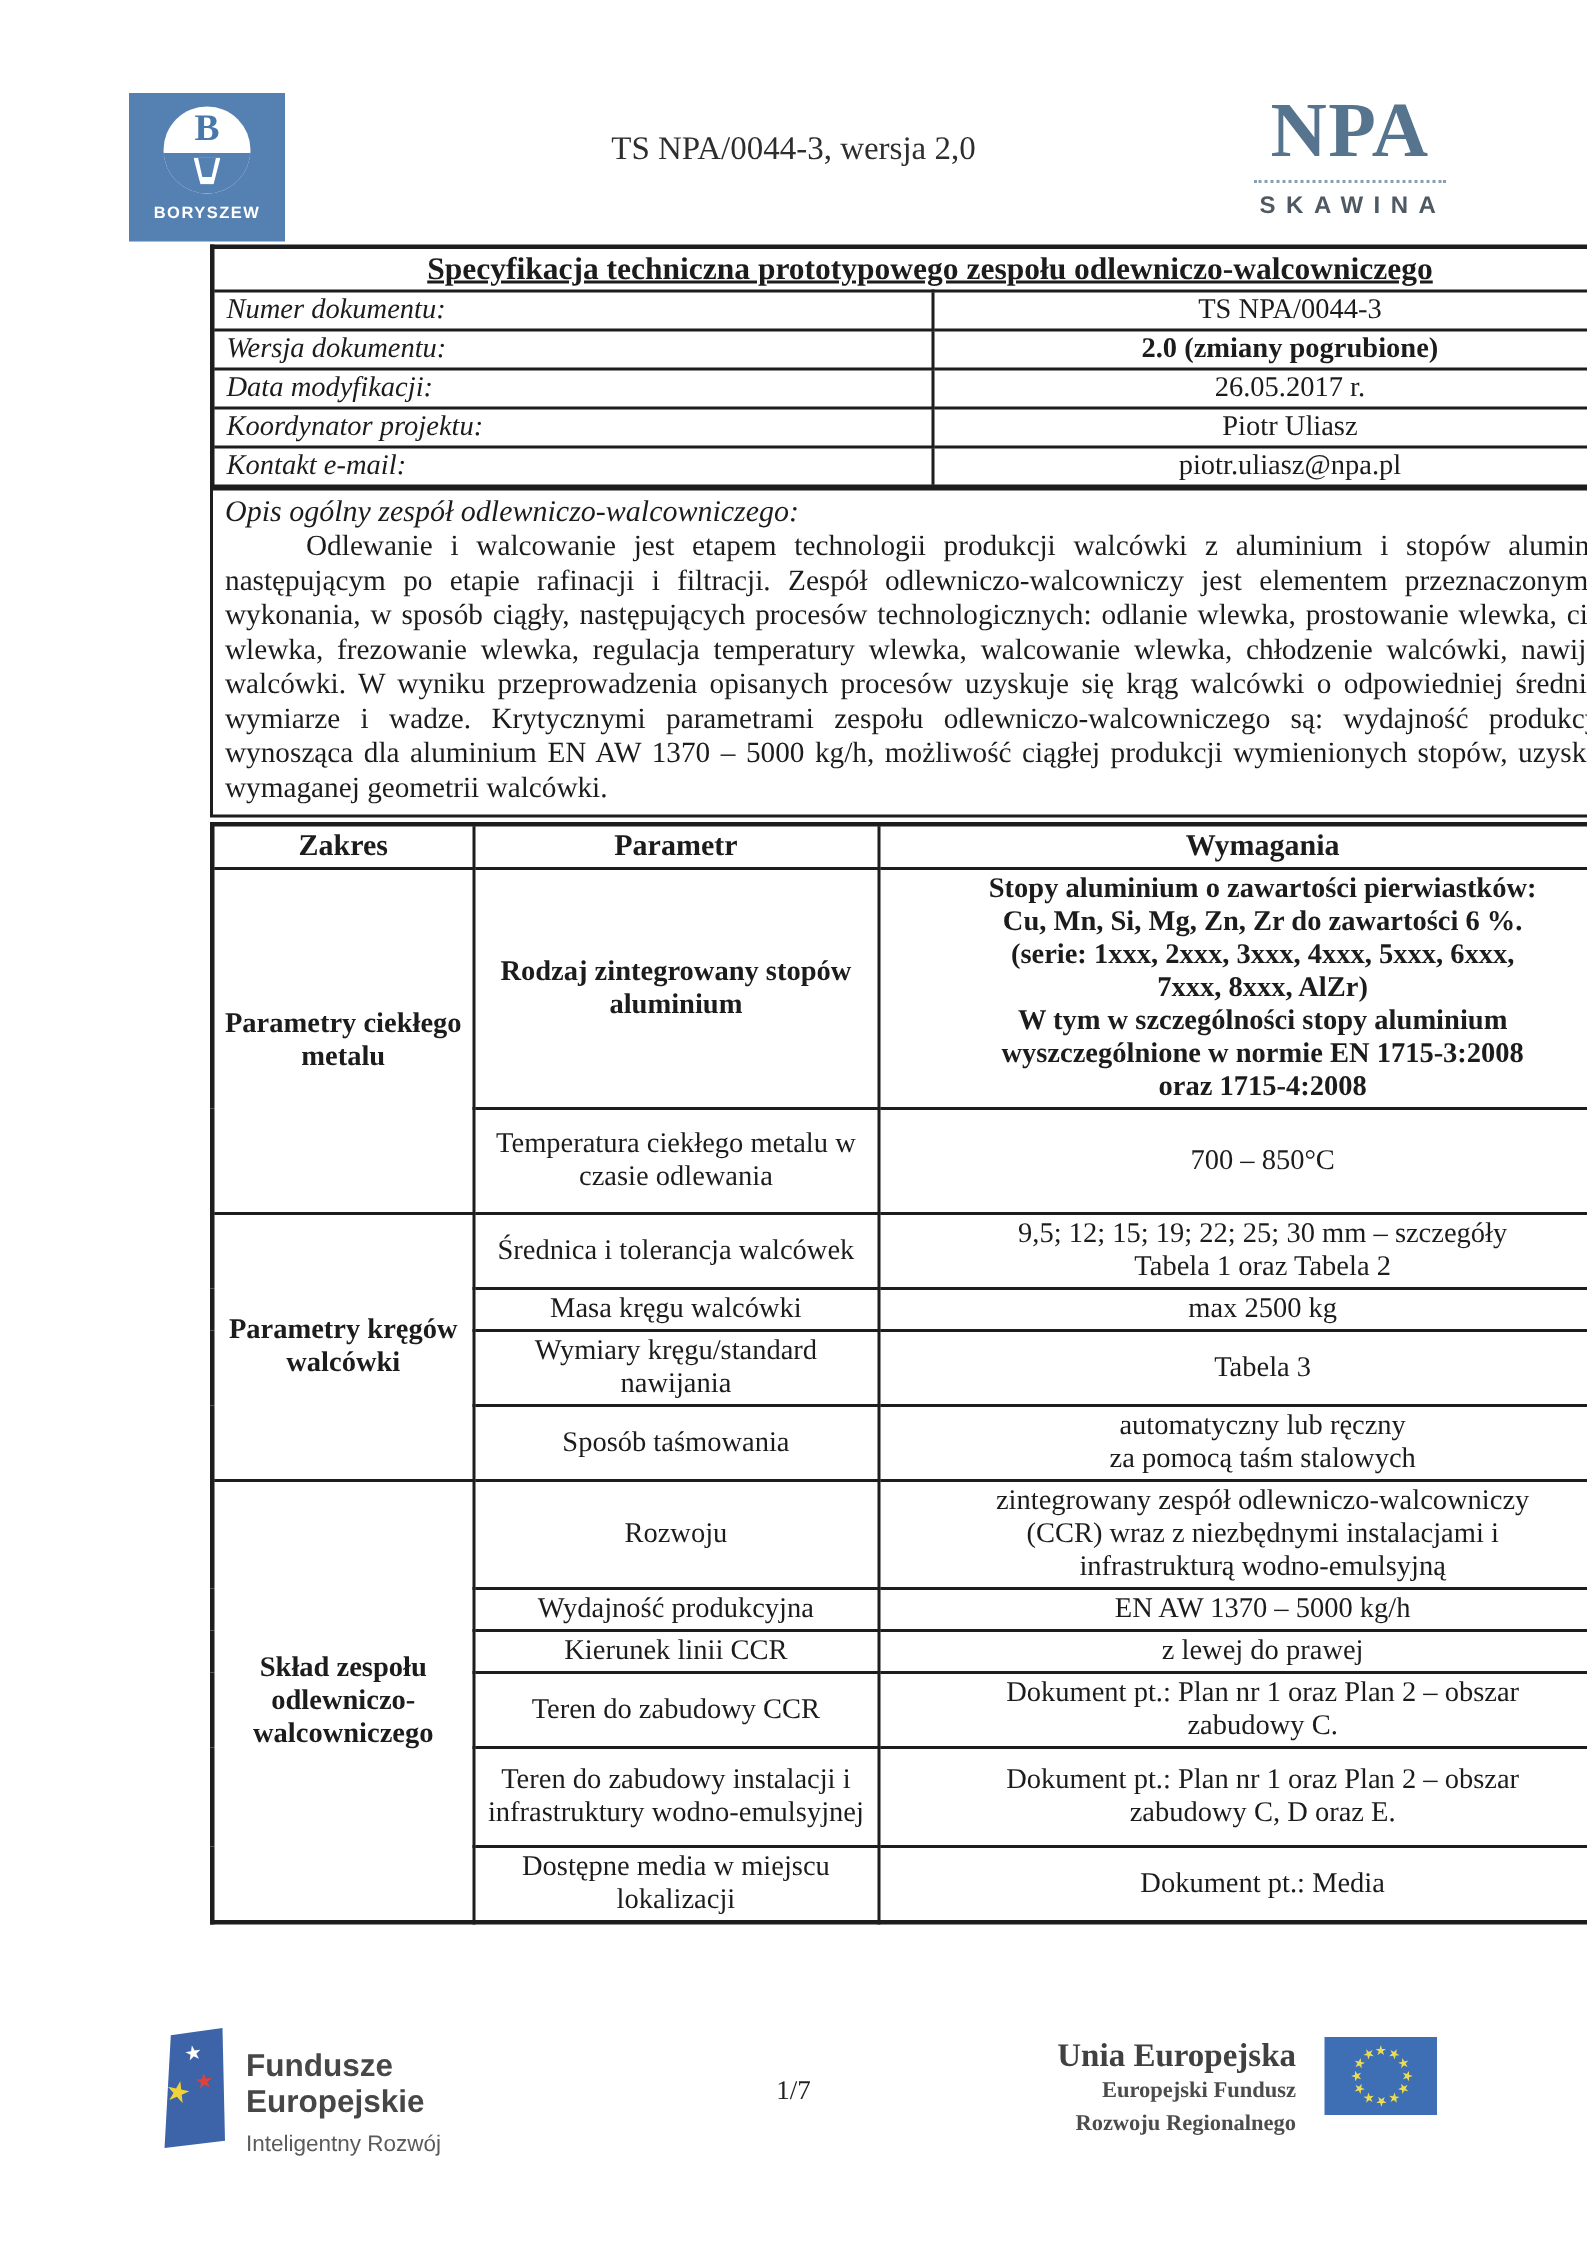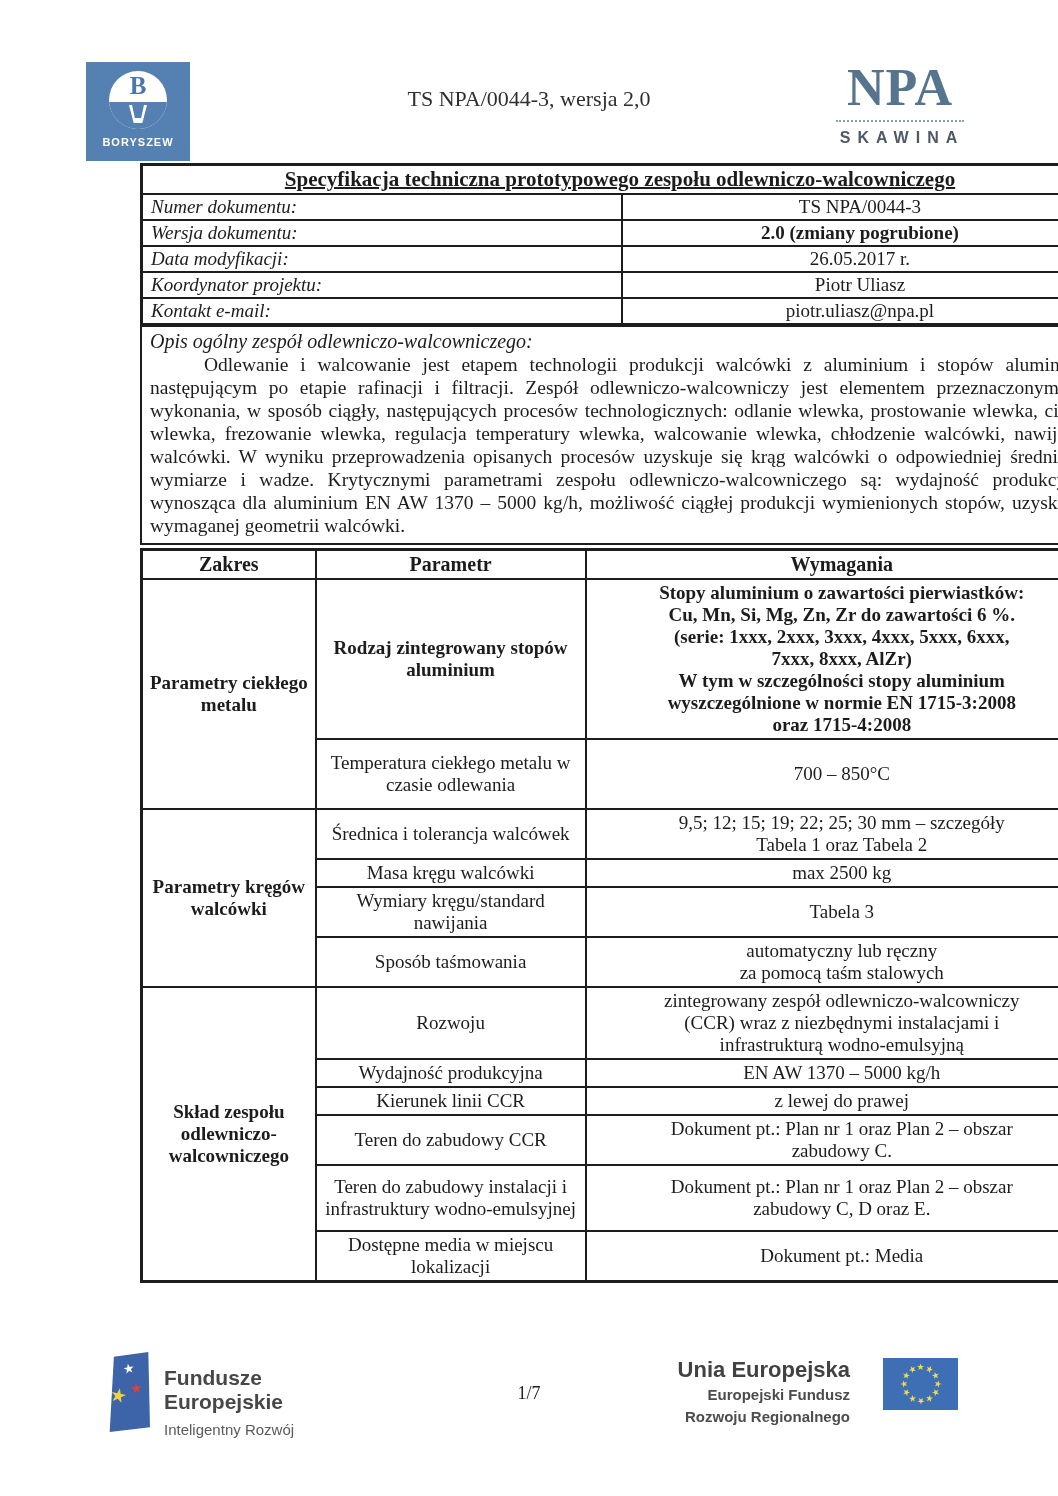--- a/index.html
+++ b/index.html
@@ -122,21 +122,21 @@
   .fe-text { margin-left: 14px; font-family:"Liberation Sans", sans-serif; padding-top:14px; }
   .fe-line { font-weight:bold; font-size:21px; line-height:24px; color:#474747; }
   .fe-sub  { font-size:15px; color:#5a5a5a; margin-top:7px; }
 
   .page-num {
     position:absolute; left:0; top:1383px; width:100%;
     text-align:center; font-size:18px; color:#222;
   }
 
   .eu-logo { position:absolute; right:100px; top:1358px; display:flex; align-items:flex-start; }
-  .eu-text { text-align:right; font-family:Liberation Sans, sans-serif; margin-right:33px; }
+  .eu-text { text-align:right; font-family:Liberation Serif, serif; margin-right:19px; }
   .eu-line1 { font-weight:bold; font-size:22px; color:#414141; line-height:24px; }
   .eu-sub   { font-size:15px; font-weight:bold; color:#4c4c4c; line-height:19px; margin-top:3px; }
   .eu-flag  { width:75px; height:52px; background:#3e6fb4; position:relative; }
   .eu-star {
     position:absolute; left:50%; top:50%;
     width:10px; height:10px; margin-left:-5px; margin-top:-5px;
     color:#eddc52; font-size:9px; line-height:10px; text-align:center;
   }
   .eu-star:nth-child(1){ transform:rotate(0deg)   translateY(-17px);}
   .eu-star:nth-child(2){ transform:rotate(30deg)  translateY(-17px);}

